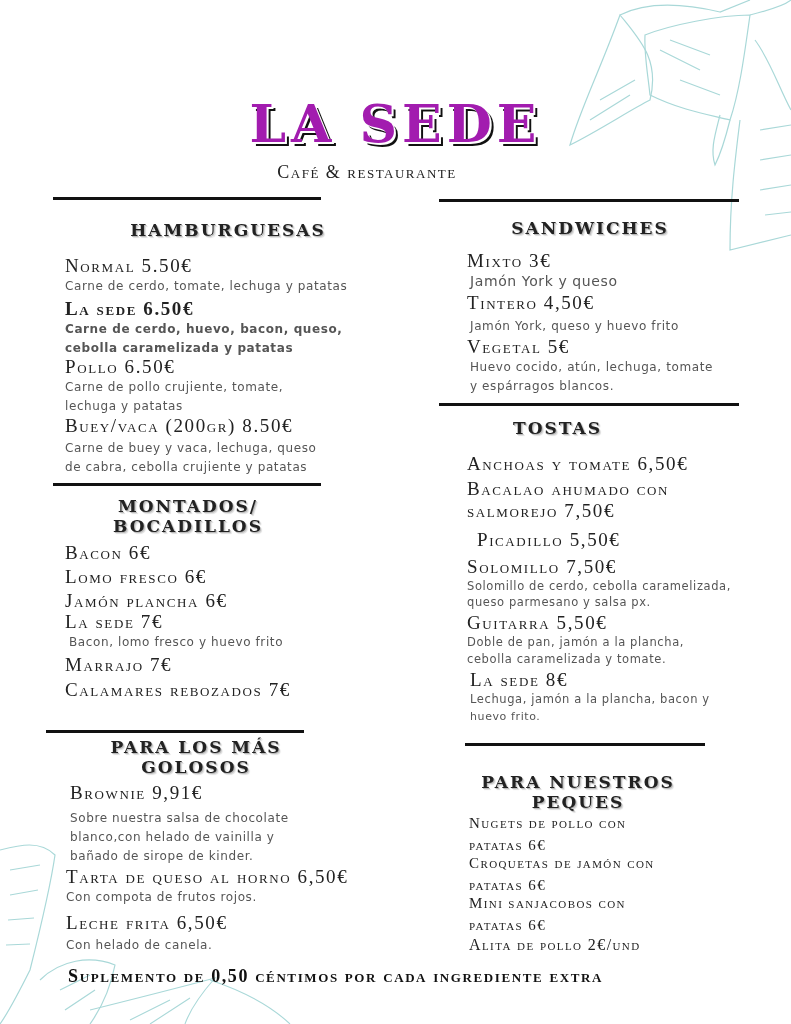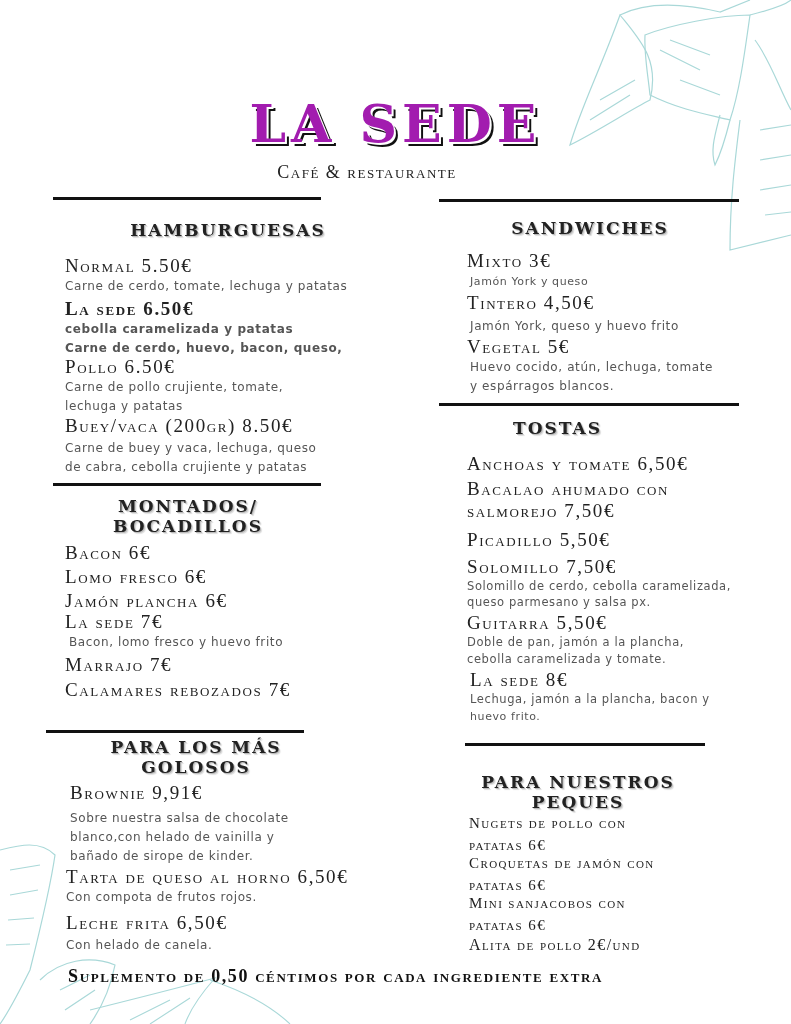--- a/index.html
+++ b/index.html
@@ -87,22 +87,22 @@
 
 <div class="rule" style="left:53px; top:197px; width:268px;"></div>
 <div class="section-head" style="left:53px; width:350px; top:220px;">HAMBURGUESAS</div>
 
 <div class="item" style="left:65px; top:255px;">
   <div class="iname">Normal 5.50€</div>
   <div class="idesc">Carne de cerdo, tomate, lechuga y patatas</div>
 </div>
 <div class="item" style="left:65px; top:298px;font-weight:bold;">
   <div class="iname">La sede 6.50€</div>
+  <div class="idesc">Carne de cerdo, huevo, bacon, queso,</div>
   <div class="idesc">cebolla caramelizada y patatas</div>
-  <div class="idesc">Carne de cerdo, huevo, bacon, queso,</div>
 </div>
 <div class="item" style="left:65px; top:356px;">
   <div class="iname">Pollo 6.50€</div>
   <div class="idesc">Carne de pollo crujiente, tomate,</div>
   <div class="idesc">lechuga y patatas</div>
 </div>
 <div class="item" style="left:65px; top:415px;">
   <div class="iname">Buey/vaca (200gr) 8.50€</div>
   <div class="idesc" style="margin-top:2px;">Carne de buey y vaca, lechuga, queso</div>
   <div class="idesc">de cabra, cebolla crujiente y patatas</div>
@@ -153,21 +153,21 @@
 <div class="item" style="left:66px; top:912px;">
   <div class="iname">Leche frita 6,50€</div>
   <div class="idesc" style="margin-top:2px;">Con helado de canela.</div>
 </div>
 
 <div class="rule" style="left:439px; top:199px; width:300px;"></div>
 <div class="section-head" style="left:450px; width:280px; top:218px;">SANDWICHES</div>
 
 <div class="item" style="left:467px; top:250px;">
   <div class="iname">Mixto 3€</div>
-  <div class="idesc" style="font-size:11px; padding-left:3px;">Jamón York y queso</div>
+  <div class="idesc" style="font-size:14px; padding-left:3px;">Jamón York y queso</div>
 </div>
 <div class="item" style="left:467px; top:292px;">
   <div class="iname">Tintero 4,50€</div>
   <div class="idesc" style="margin-top:3px; padding-left:3px;">Jamón York, queso y huevo frito</div>
 </div>
 <div class="item" style="left:467px; top:336px;">
   <div class="iname">Vegetal 5€</div>
   <div class="idesc" style="padding-left:3px;">Huevo cocido, atún, lechuga, tomate</div>
   <div class="idesc" style="padding-left:3px;">y espárragos blancos.</div>
 </div>
@@ -175,21 +175,21 @@
 <div class="rule" style="left:439px; top:403px; width:300px;"></div>
 <div class="section-head" style="left:490px; width:135px; top:418px;">TOSTAS</div>
 
 <div class="item" style="left:467px; top:453px;">
   <div class="iname">Anchoas y tomate 6,50€</div>
 </div>
 <div class="item" style="left:467px; top:478px;">
   <div class="iname">Bacalao ahumado con</div>
   <div class="iname">salmorejo 7,50€</div>
 </div>
-<div class="item" style="left:467px; top:529px;text-align:right;">
+<div class="item" style="left:477px; top:529px;text-align:right;">
   <div class="iname">Picadillo 5,50€</div>
 </div>
 <div class="item" style="left:467px; top:556px;">
   <div class="iname">Solomillo 7,50€</div>
   <div class="idesc" style="font-size:11.5px; line-height:16px;">Solomillo de cerdo, cebolla caramelizada,</div>
   <div class="idesc" style="font-size:11.5px; line-height:16px;">queso parmesano y salsa px.</div>
 </div>
 <div class="item" style="left:467px; top:612px;">
   <div class="iname">Guitarra 5,50€</div>
   <div class="idesc" style="font-size:11.5px; line-height:17px;">Doble de pan, jamón a la plancha,</div>

